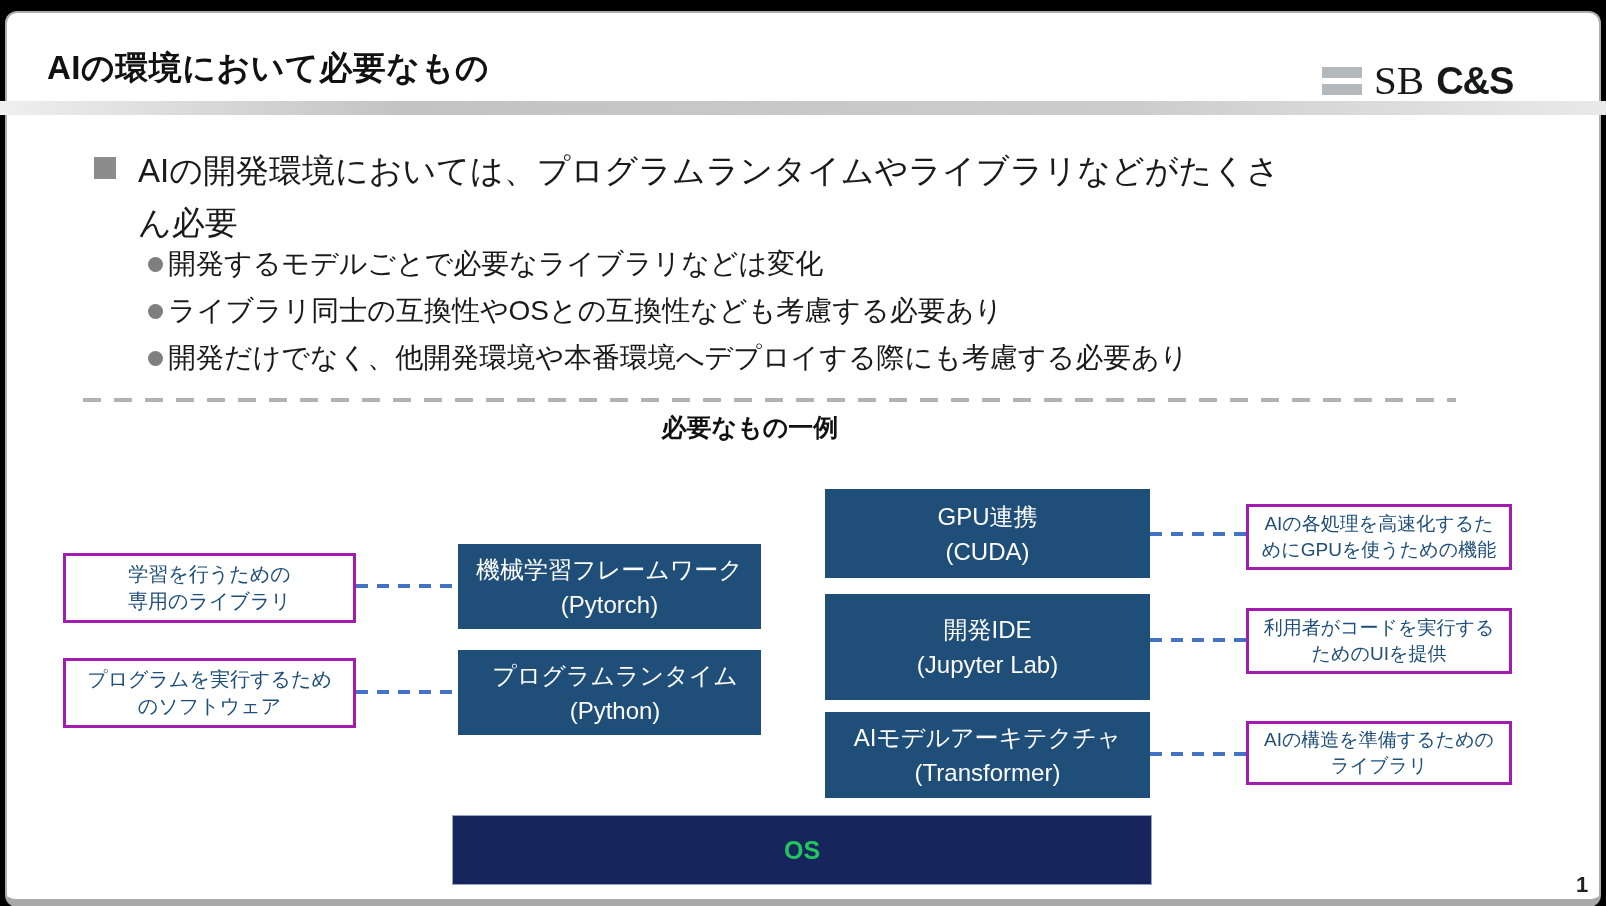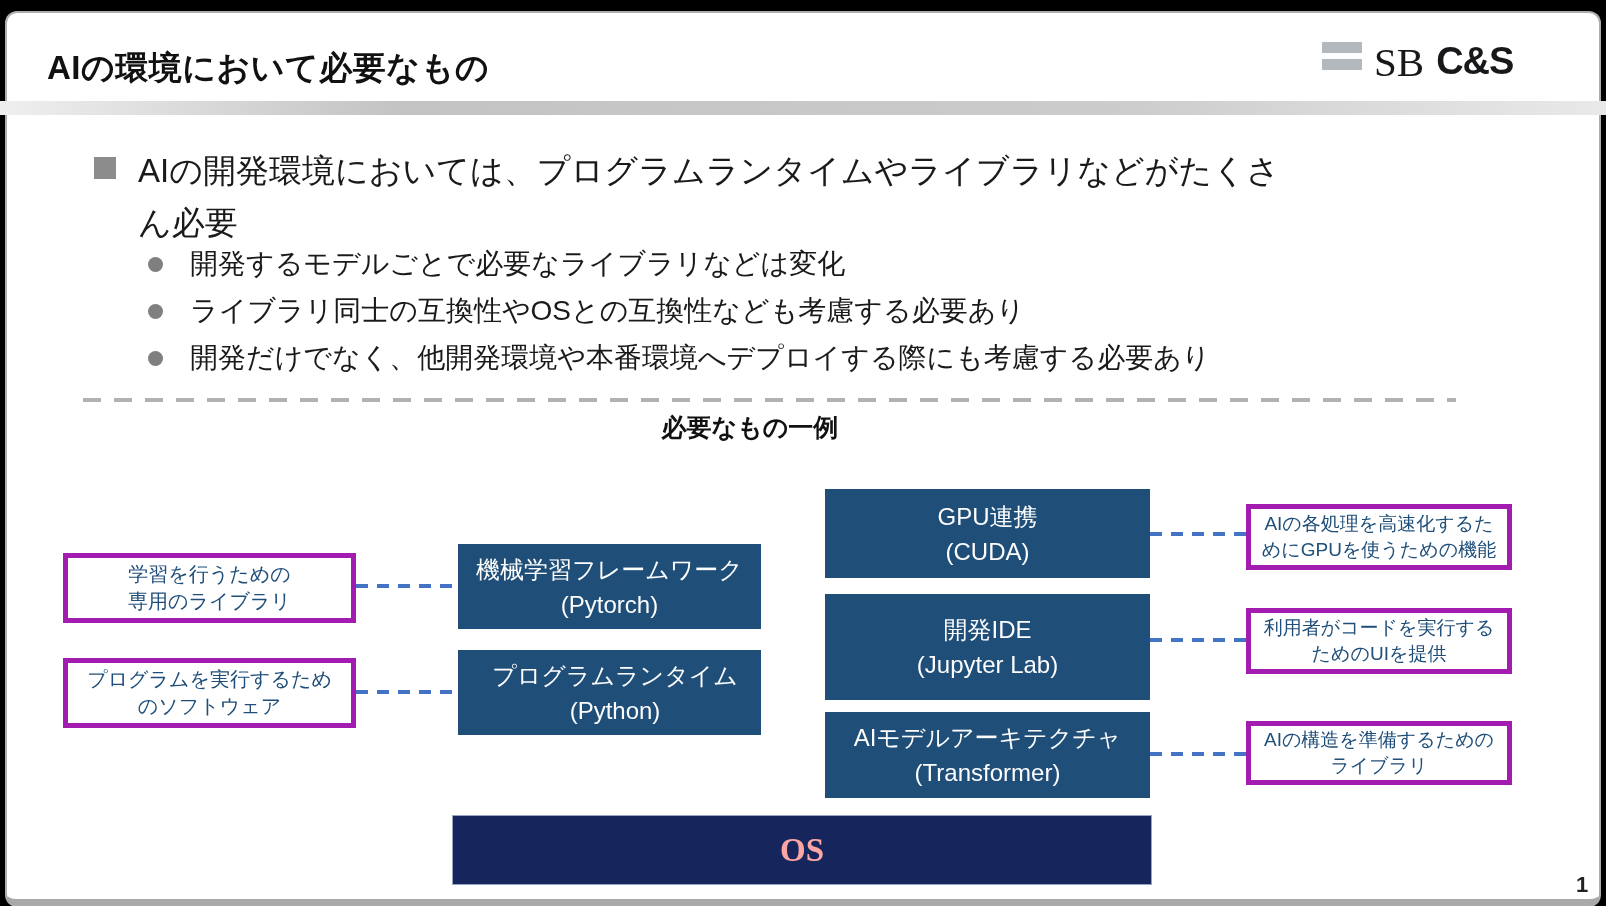--- a/index.html
+++ b/index.html
@@ -4,54 +4,54 @@
 <style>
   html,body{margin:0;padding:0;background:#000;}
   .frame{position:relative;width:1606px;height:906px;background:#000;border-radius:18px;overflow:hidden;
          font-family:"Liberation Sans","DejaVu Sans",sans-serif;margin-top:6px;}
   .slide{position:absolute;left:5px;top:5px;right:5px;bottom:5px;background:#fff;
          border:2px solid #adadad;border-bottom:8px solid #a9a9a9;border-radius:12px;}
   .content{position:absolute;inset:0;}
 
   
   .title{position:absolute;left:47px;top:40px;font-size:33px;font-weight:bold;color:#111;letter-spacing:.5px;}
-  .logo{position:absolute;left:1322px;top:36px;display:flex;align-items:flex-start;gap:12px;}
+  .logo{position:absolute;left:1322px;top:54px;display:flex;align-items:center;gap:12px;}
   .logo-bars{display:flex;flex-direction:column;gap:6px;}
   .logo-bars .bar{width:40px;height:11px;background:#b3b8bc;}
   .logo-sb{font-family:"Liberation Serif","DejaVu Serif",serif;font-size:41px;color:#17181a;line-height:1;}
   .logo-cs{font-size:38px;font-weight:bold;color:#17181a;letter-spacing:-1px;line-height:1;}
   .header-band{position:absolute;left:0;right:0;top:95px;height:14px;
                background:linear-gradient(90deg,#efefef,#c3c3c3 25%,#cccccc 70%,#e9e9e9);}
 
   
   .main-bullet-square{position:absolute;left:94px;top:151px;width:22px;height:22px;background:#8c8c8c;}
   .main-bullet{position:absolute;left:138px;top:139px;width:1420px;font-size:33px;color:#1a1a1a;line-height:52px;}
   .main-bullet .l2{display:block;}
   .sub-bullets{position:absolute;left:148px;top:241px;display:flex;flex-direction:column;gap:13px;}
-  .sub-row{display:flex;align-items:center;gap:27px;}
+  .sub-row{display:flex;align-items:center;gap:5px;}
   .sub-dot{width:15px;height:15px;border-radius:50%;background:#7f7f7f;flex:0 0 auto;}
   .sub-text{font-size:28px;color:#1a1a1a;line-height:34px;}
 
   
   .dash-divider{position:absolute;left:83px;top:392px;width:1373px;height:4px;
                 background:repeating-linear-gradient(90deg,#b2b2b2 0 18px,transparent 18px 31px);}
   .diagram-heading{position:absolute;left:600px;top:405px;width:300px;text-align:center;
                    font-size:25px;font-weight:bold;color:#111;}
 
   
-  .wbox{position:absolute;background:#fff;border:5px solid #a21caf;color:#1f4e79;
+  .wbox{position:absolute;background:#fff;border:3px solid #a21caf;color:#1f4e79;
         display:flex;flex-direction:column;justify-content:center;align-items:center;text-align:center;box-sizing:border-box;}
   .nbox{position:absolute;background:#1f4e79;color:#fdfdfd;
         display:flex;flex-direction:column;justify-content:center;align-items:center;text-align:center;box-sizing:border-box;}
   .wbox-left{font-size:20px;line-height:27px;}
   .nbox-mid{font-size:24px;line-height:35px;}
   .dbox{font-size:19px;line-height:26px;}
-  .os-bar{position:absolute;left:452px;top:809px;width:700px;height:70px;background:#16265c;color:#fca5a5;
-          font-size:33px;font-weight:bold;display:flex;align-items:center;justify-content:center;
-          border:1px solid #98a4c4;box-sizing:border-box;font-family:Liberation Serif, serif;}
+  .os-bar{position:absolute;left:452px;top:809px;width:700px;height:70px;background:#16265c;color:#22c55e;
+          font-size:25px;font-weight:bold;display:flex;align-items:center;justify-content:center;
+          border:1px solid #98a4c4;box-sizing:border-box;}
 
   
   .conn{position:absolute;height:4px;
         background:repeating-linear-gradient(90deg,#4472c4 0 12px,transparent 12px 21px);}
 
   .page-number{position:absolute;left:1576px;top:866px;font-size:22px;font-weight:600;color:#222;}
 </style>
 </head>
 <body>
 

